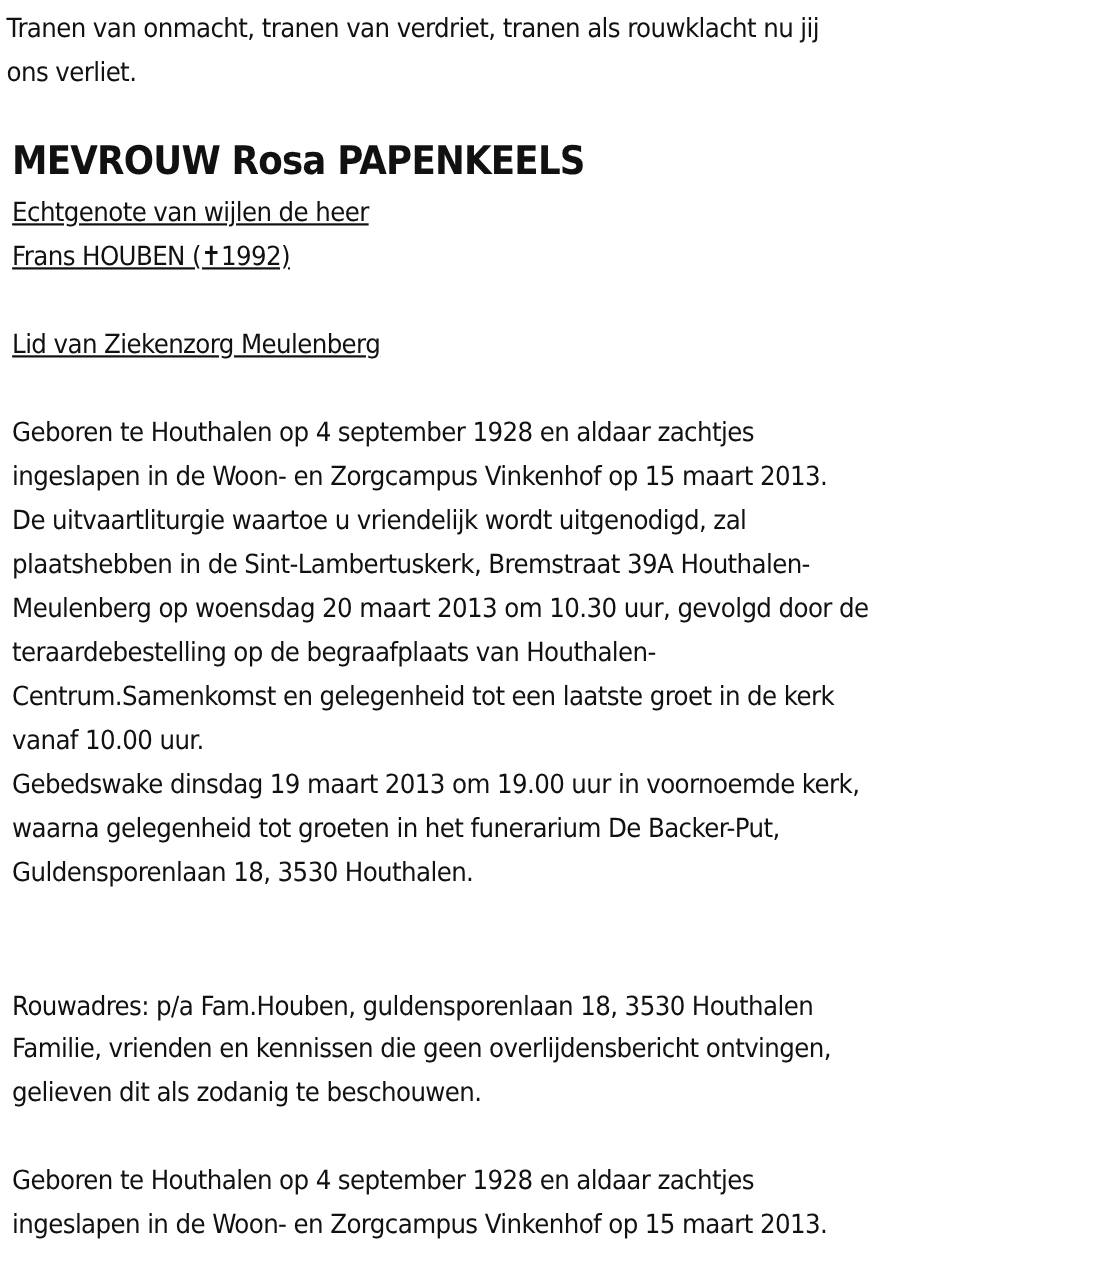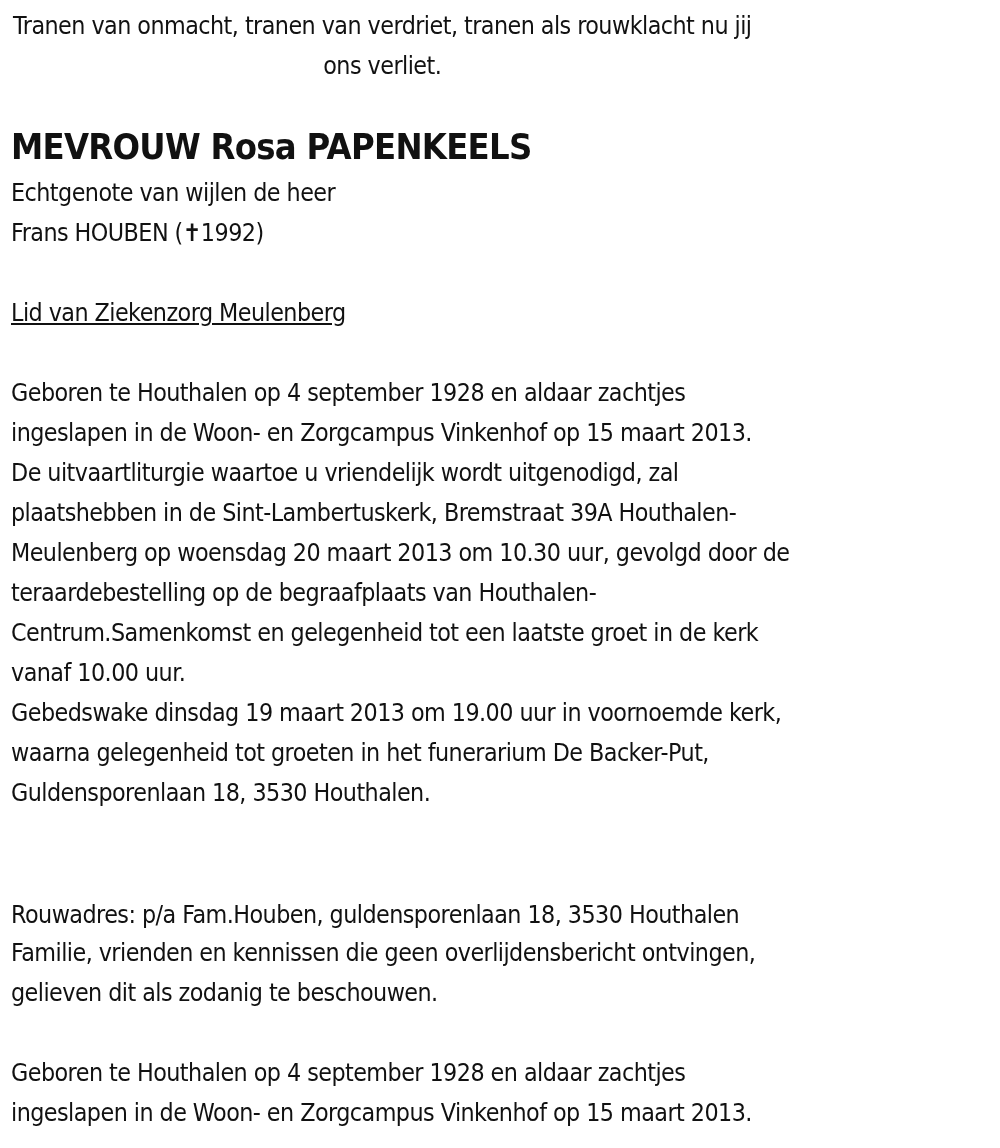--- a/index.html
+++ b/index.html
@@ -7,29 +7,29 @@
     width: 1000px; height: 1148px; overflow: hidden;
     font-family: "DejaVu Sans", sans-serif;
     color: #111111;
   }
   .page { position: relative; padding: 0 0 0 11px; }
   .line {
     font-size: 24px; line-height: 40px; white-space: nowrap;
     letter-spacing: -0.6px;
     transform: scaleX(0.93); transform-origin: left center;
   }
-  .intro { position: absolute; top: 6px; left: 13px; text-align: center; }
+  .intro { position: absolute; top: 6px; left: 6px; }
   .title {
     position: absolute; top: 123px; left: 11px;
     font-size: 36px; font-weight: bold; line-height: 48px; white-space: nowrap;
     letter-spacing: -0.8px;
     transform: scaleX(0.9); transform-origin: left center;
   }
   .block { position: absolute; left: 11px; }
-  #b-spouse { top: 173px; }
+  #b-spouse { top: 173px; text-decoration: underline; }
   #b-member { top: 293px; text-decoration: underline; }
   #b-main { top: 373px; }
   #b-address { top: 895px; }
   #b-family { top: 933px; }
   #b-repeat { top: 1053px; }
 </style>
 </head>
 <body>
 
 <div class="page">

